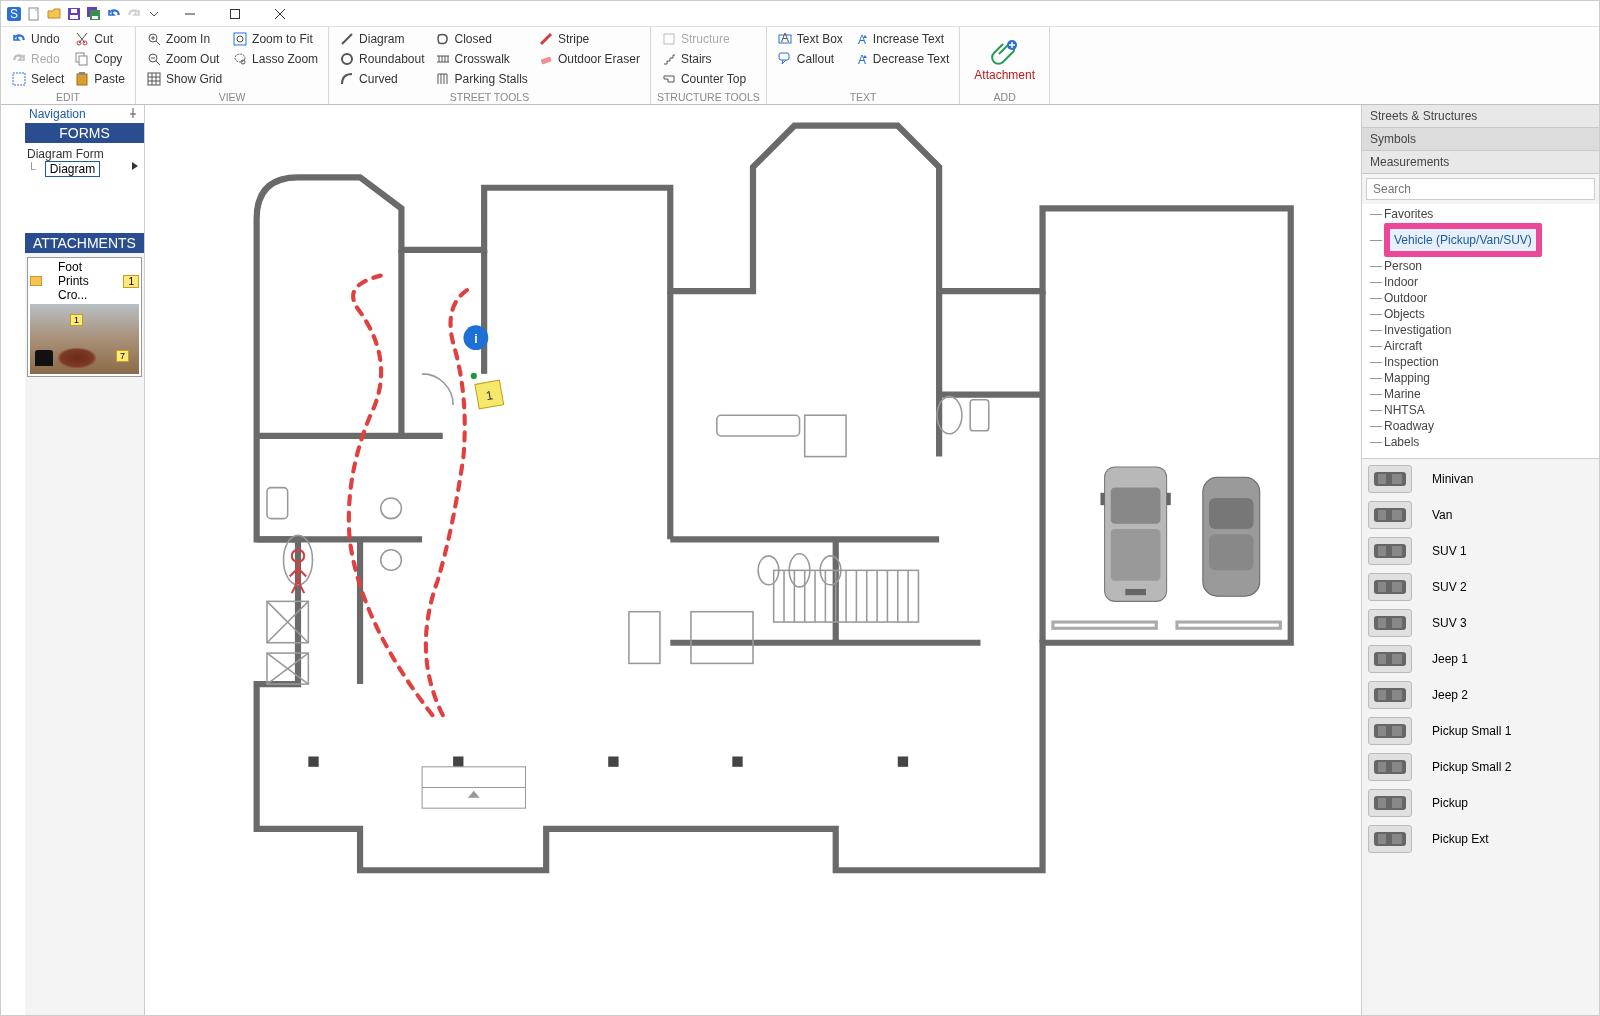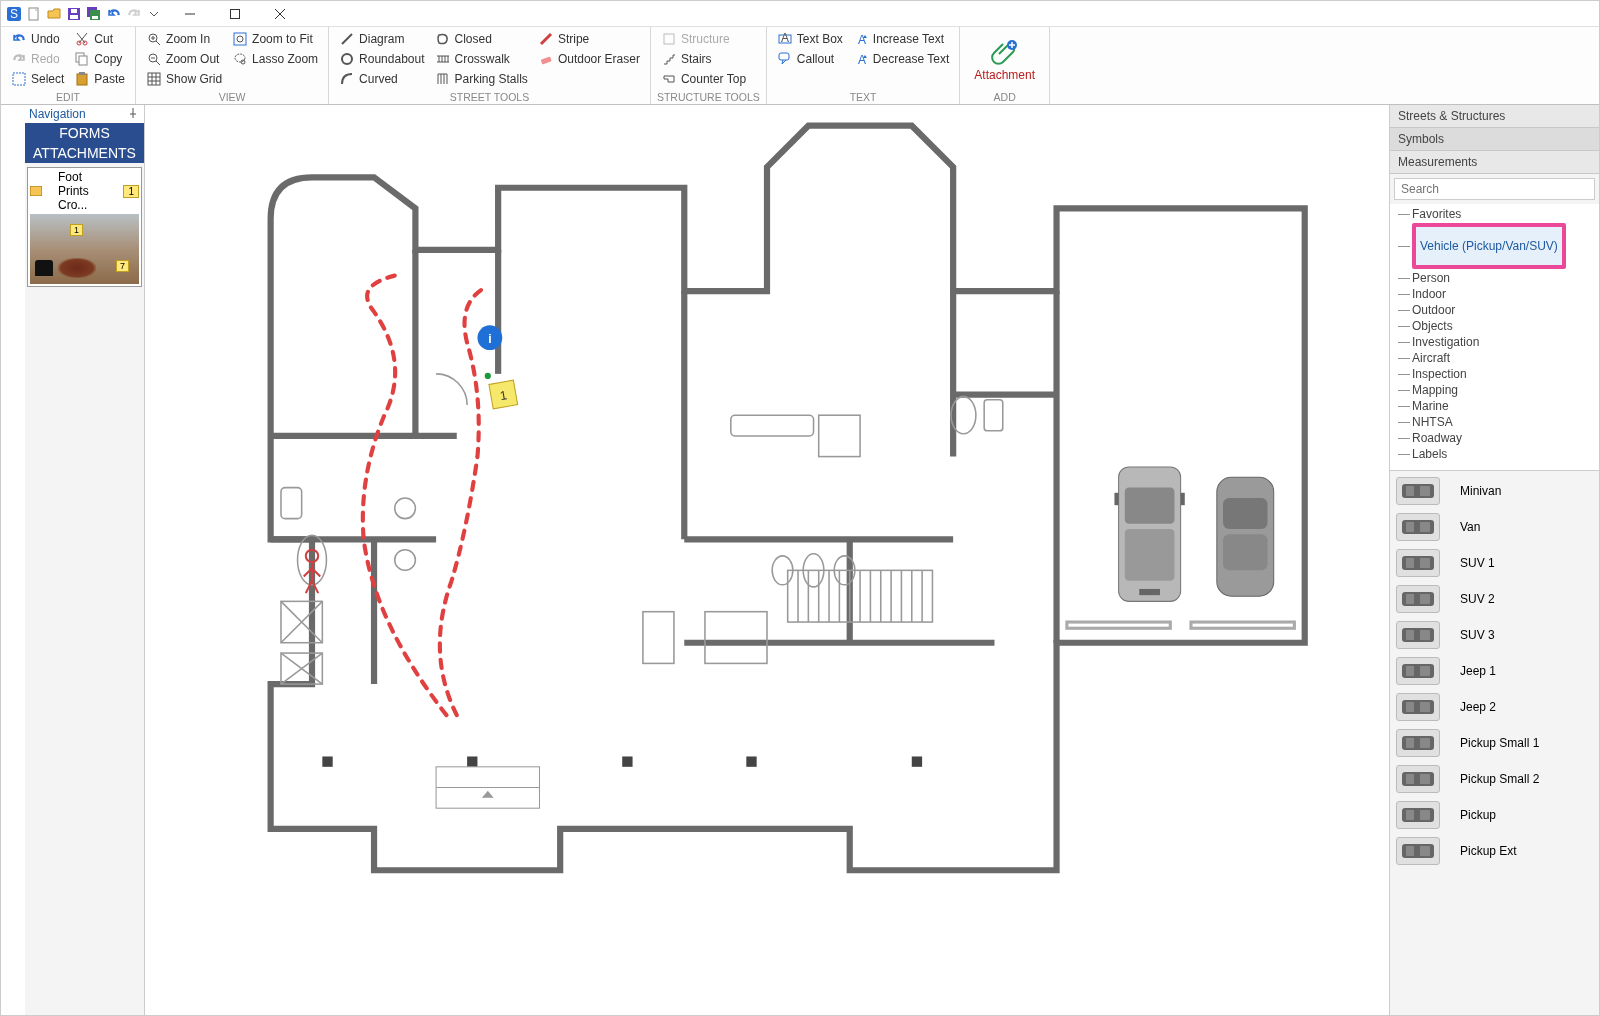--- a/index.html
+++ b/index.html
@@ -42,29 +42,29 @@
 .attach-item .at-head { display: flex; align-items: center; gap: 16px; font-size: 10px;}
 .attach-item .at-badge { background: #ffe97a; border: 1px solid #c0a020; padding: 0 4px; margin-left: auto; font-size: 10px; }
 .attach-item .thumb { width: 100%; height: 70px; background: linear-gradient(180deg,#b8c0c4 0%, #a89078 50%, #8b6a48 100%); position: relative; margin-top: 2px;}
 .attach-item .thumb::before { content:'1'; position:absolute; left:40px; top:10px; background:#ffe97a; padding:0 3px; font-size:9px; border:1px solid #c0a020;}
 .attach-item .thumb::after { content:'7'; position:absolute; right:10px; bottom:12px; background:#ffe97a; padding:0 3px; font-size:9px; border:1px solid #c0a020;}
 .attach-item .thumb .bag { position:absolute; left:5px; bottom:8px; width:18px; height:16px; background:#111; border-radius:3px 3px 0 0;}
 .attach-item .thumb .stain { position:absolute; left:28px; bottom:6px; width:38px; height:20px; background: radial-gradient(ellipse, #6b2a1a 0%, #7d3a22 60%, rgba(0,0,0,0) 75%);}
 
 .canvas { flex: 1; background: #fff; position: relative; overflow: hidden; }
 
-.rightpanel { width: 210px; background: #f4f4f4; border-left: 1px solid #ccc; display: flex; flex-direction: column; }
+.rightpanel { width: 238px; background: #f4f4f4; border-left: 1px solid #ccc; display: flex; flex-direction: column; }
 .rp-acc { background: #e8e8e8; border-bottom: 1px solid #c8c8c8; padding: 4px 8px; color: #444; cursor: pointer; }
 .rp-acc.active { background: #dcdcdc; font-weight: 500;}
 .rp-search { padding: 4px; }
 .rp-search input { width: 100%; padding: 3px 6px; border: 1px solid #ccc; color: #888; }
 .rp-tree { padding: 2px 4px 8px 8px; overflow: auto; background: #fff; border-bottom: 1px solid #ccc;}
 .rp-tree .tn { display: flex; align-items: center; gap: 4px; padding: 1px 0; cursor: pointer; color: #444;}
 .rp-tree .tn .dash { color: #888; width: 10px; text-align: center; }
-.rp-tree .tn.sel .lbl { border: 4px solid #ec4899; background: #e6f0fa; padding: 12px 4px; border-radius: 2px; color: #1e5aa0;}
+.rp-tree .tn.sel .lbl { border: 6px solid #ec4899; background: #e6f0fa; padding: 4px 4px; border-radius: 2px; color: #1e5aa0;}
 .rp-symbols { flex: 1; overflow: auto; padding: 4px; }
 .sym { display: flex; align-items: center; gap: 20px; padding: 2px; margin-bottom: 4px; cursor: pointer; }
 .sym .sbox { width: 44px; height: 28px; background: #e0e0e0; border: 1px solid #bbb; border-radius: 3px; display: flex; align-items: center; justify-content: center; }
 .sym .car { width: 32px; height: 14px; background: #666; border-radius: 3px; position: relative;}
 .sym .car::before, .sym .car::after { content:''; position:absolute; top:2px; height:10px; background:#888; }
 .sym .car::before { left:4px; width:8px; border-radius:1px;}
 .sym .car::after { right:4px; width:10px; border-radius:1px;}
 
 
 svg { display: block; }
@@ -443,20 +443,32 @@
     <div class="leftpanel">
       <div class="lp-head">
         <span>Navigation</span>
         <span class="pin">
             <svg width="10" height="10">
               <path d="M5 0v6M2 6h6M5 6v4" stroke="#555"></path>
             </svg>
           </span>
       </div>
       <div class="lp-sec">FORMS</div>
+      <div class="lp-body" style="height:90px;">
+        <div class="formlabel">Diagram Form</div>
+        <div>
+          <span style="color:#888;">└</span>
+          <span class="activeform">Diagram</span>
+          <span class="lp-arrow">
+              <svg width="10" height="10">
+                <path d="M2 1l6 4-6 4z" fill="#333"></path>
+              </svg>
+            </span>
+        </div>
+      </div>
       <div class="lp-sec">ATTACHMENTS</div>
       <div class="attach-item">
         <div class="at-head">
           <span>
               <svg width="12" height="10">
                 <rect width="12" height="10" fill="#f6c452" stroke="#a07010"></rect>
               </svg>
             </span>
           <span>Foot Prints Cro...</span>
           <span class="at-badge">1</span>

